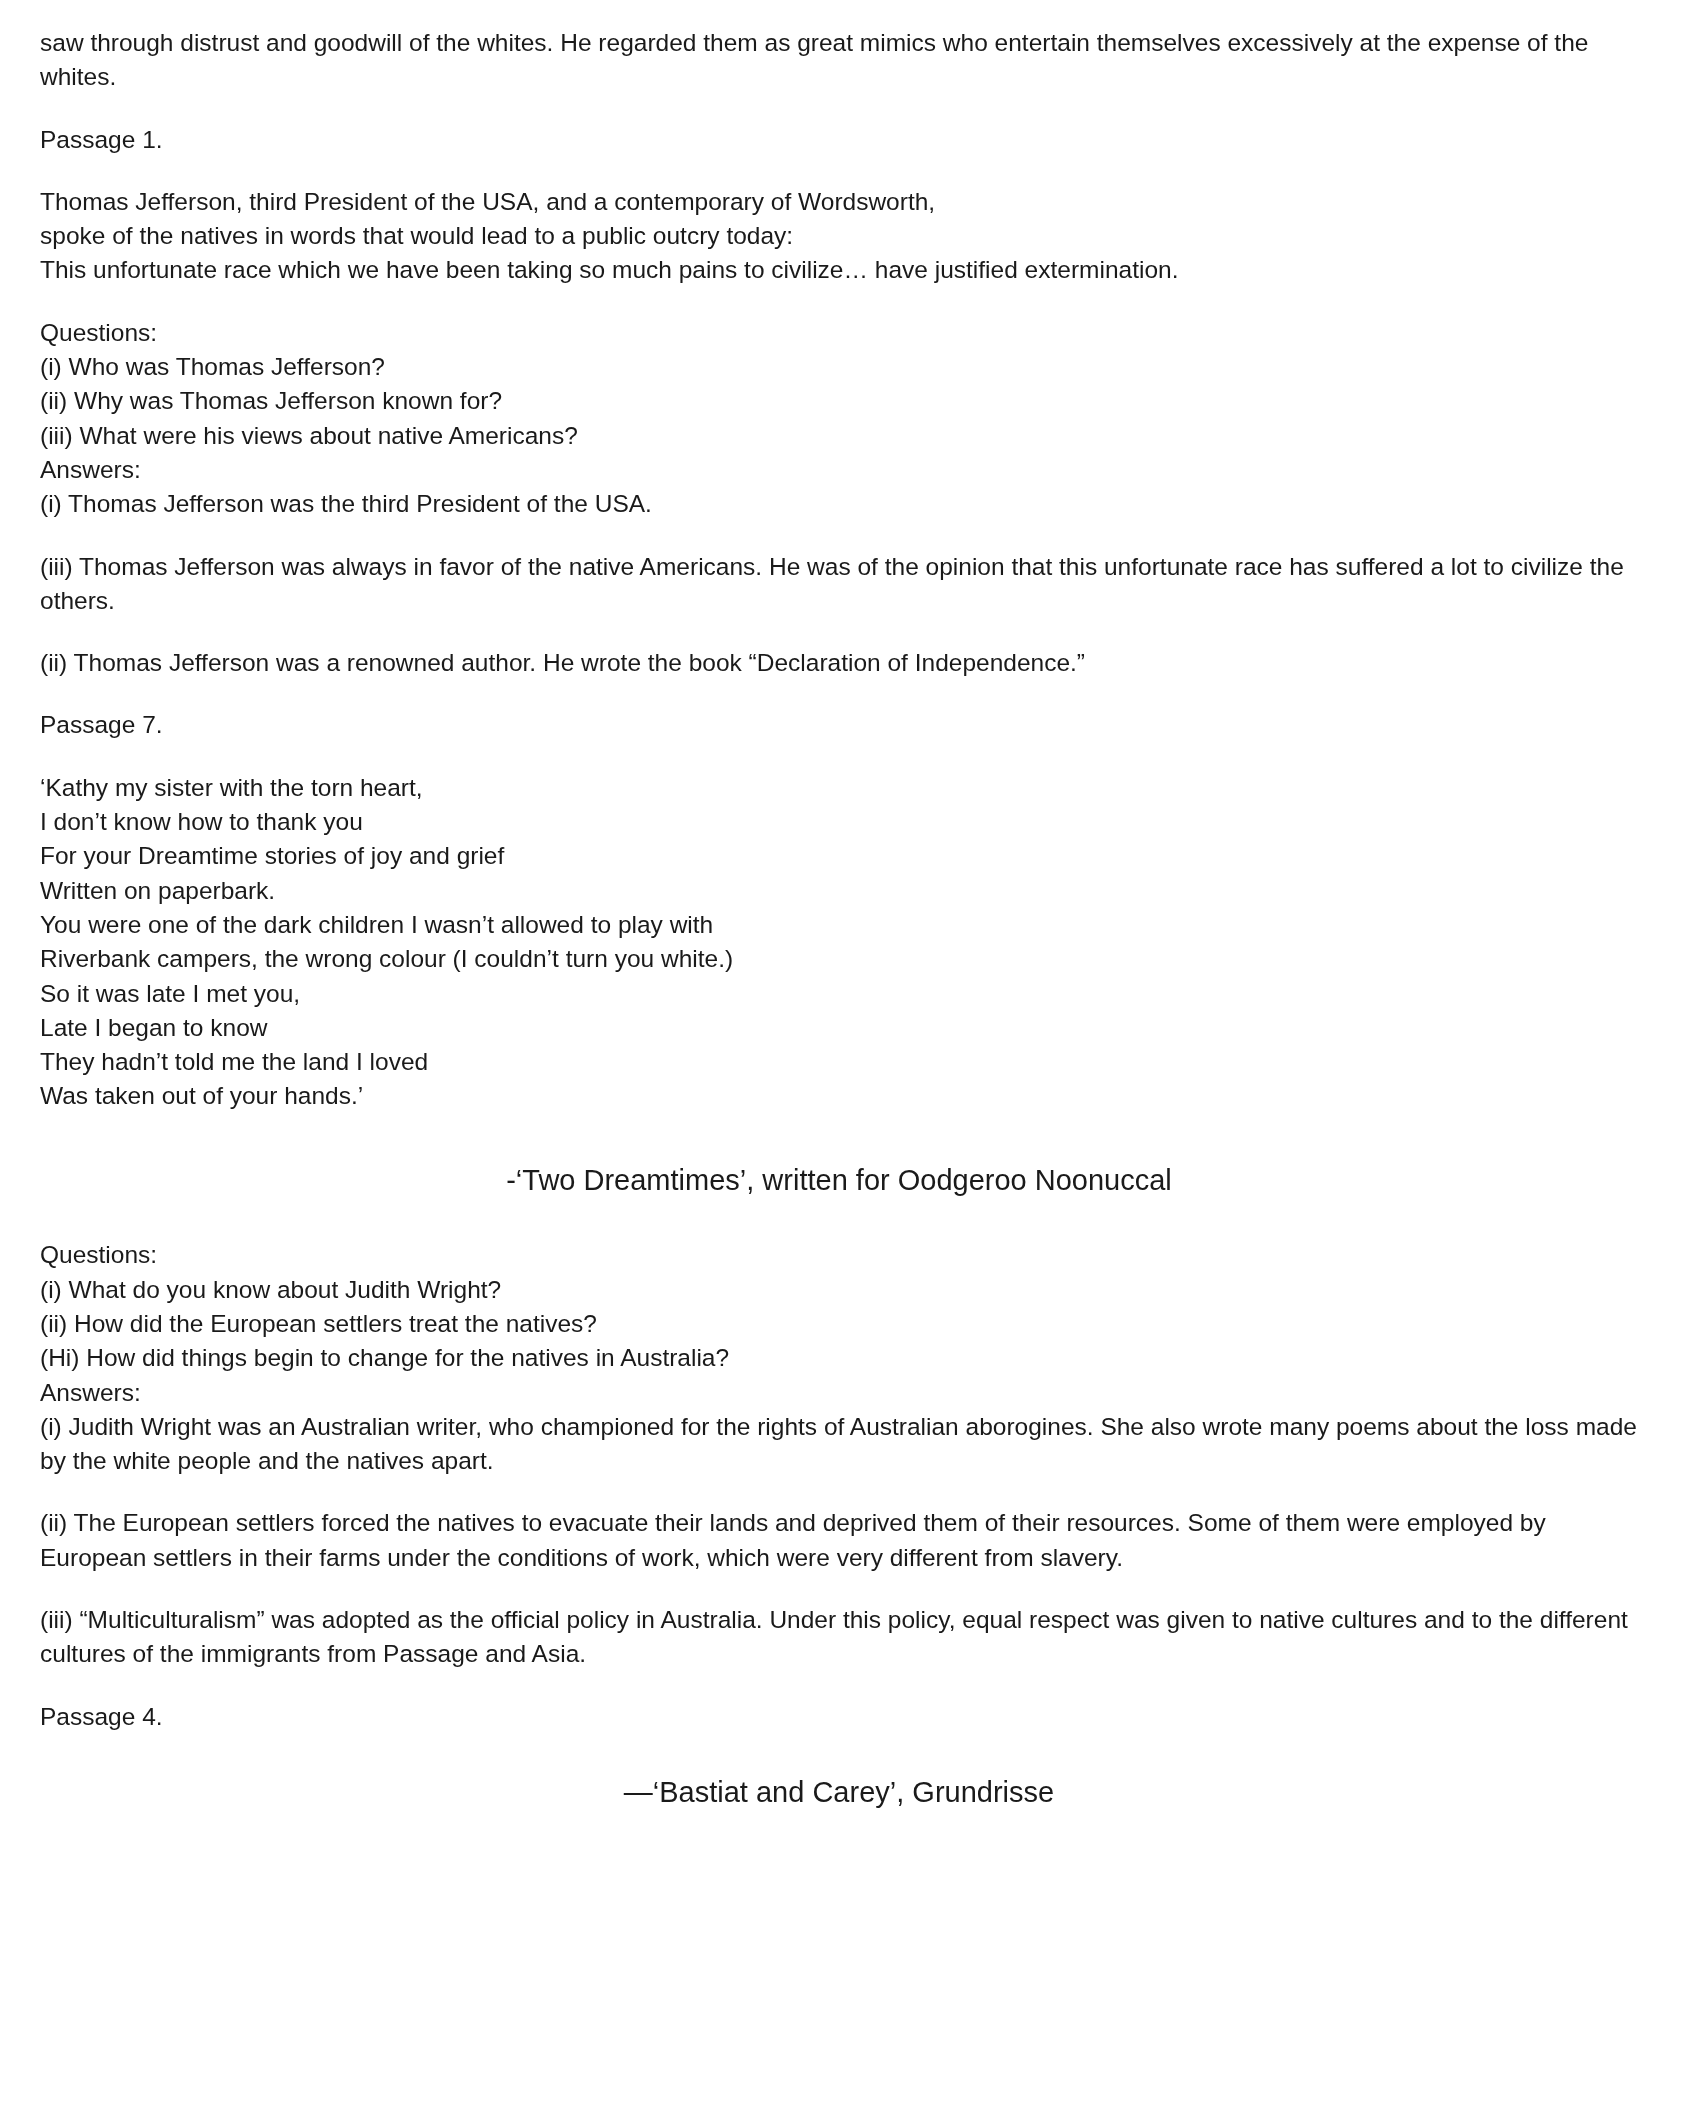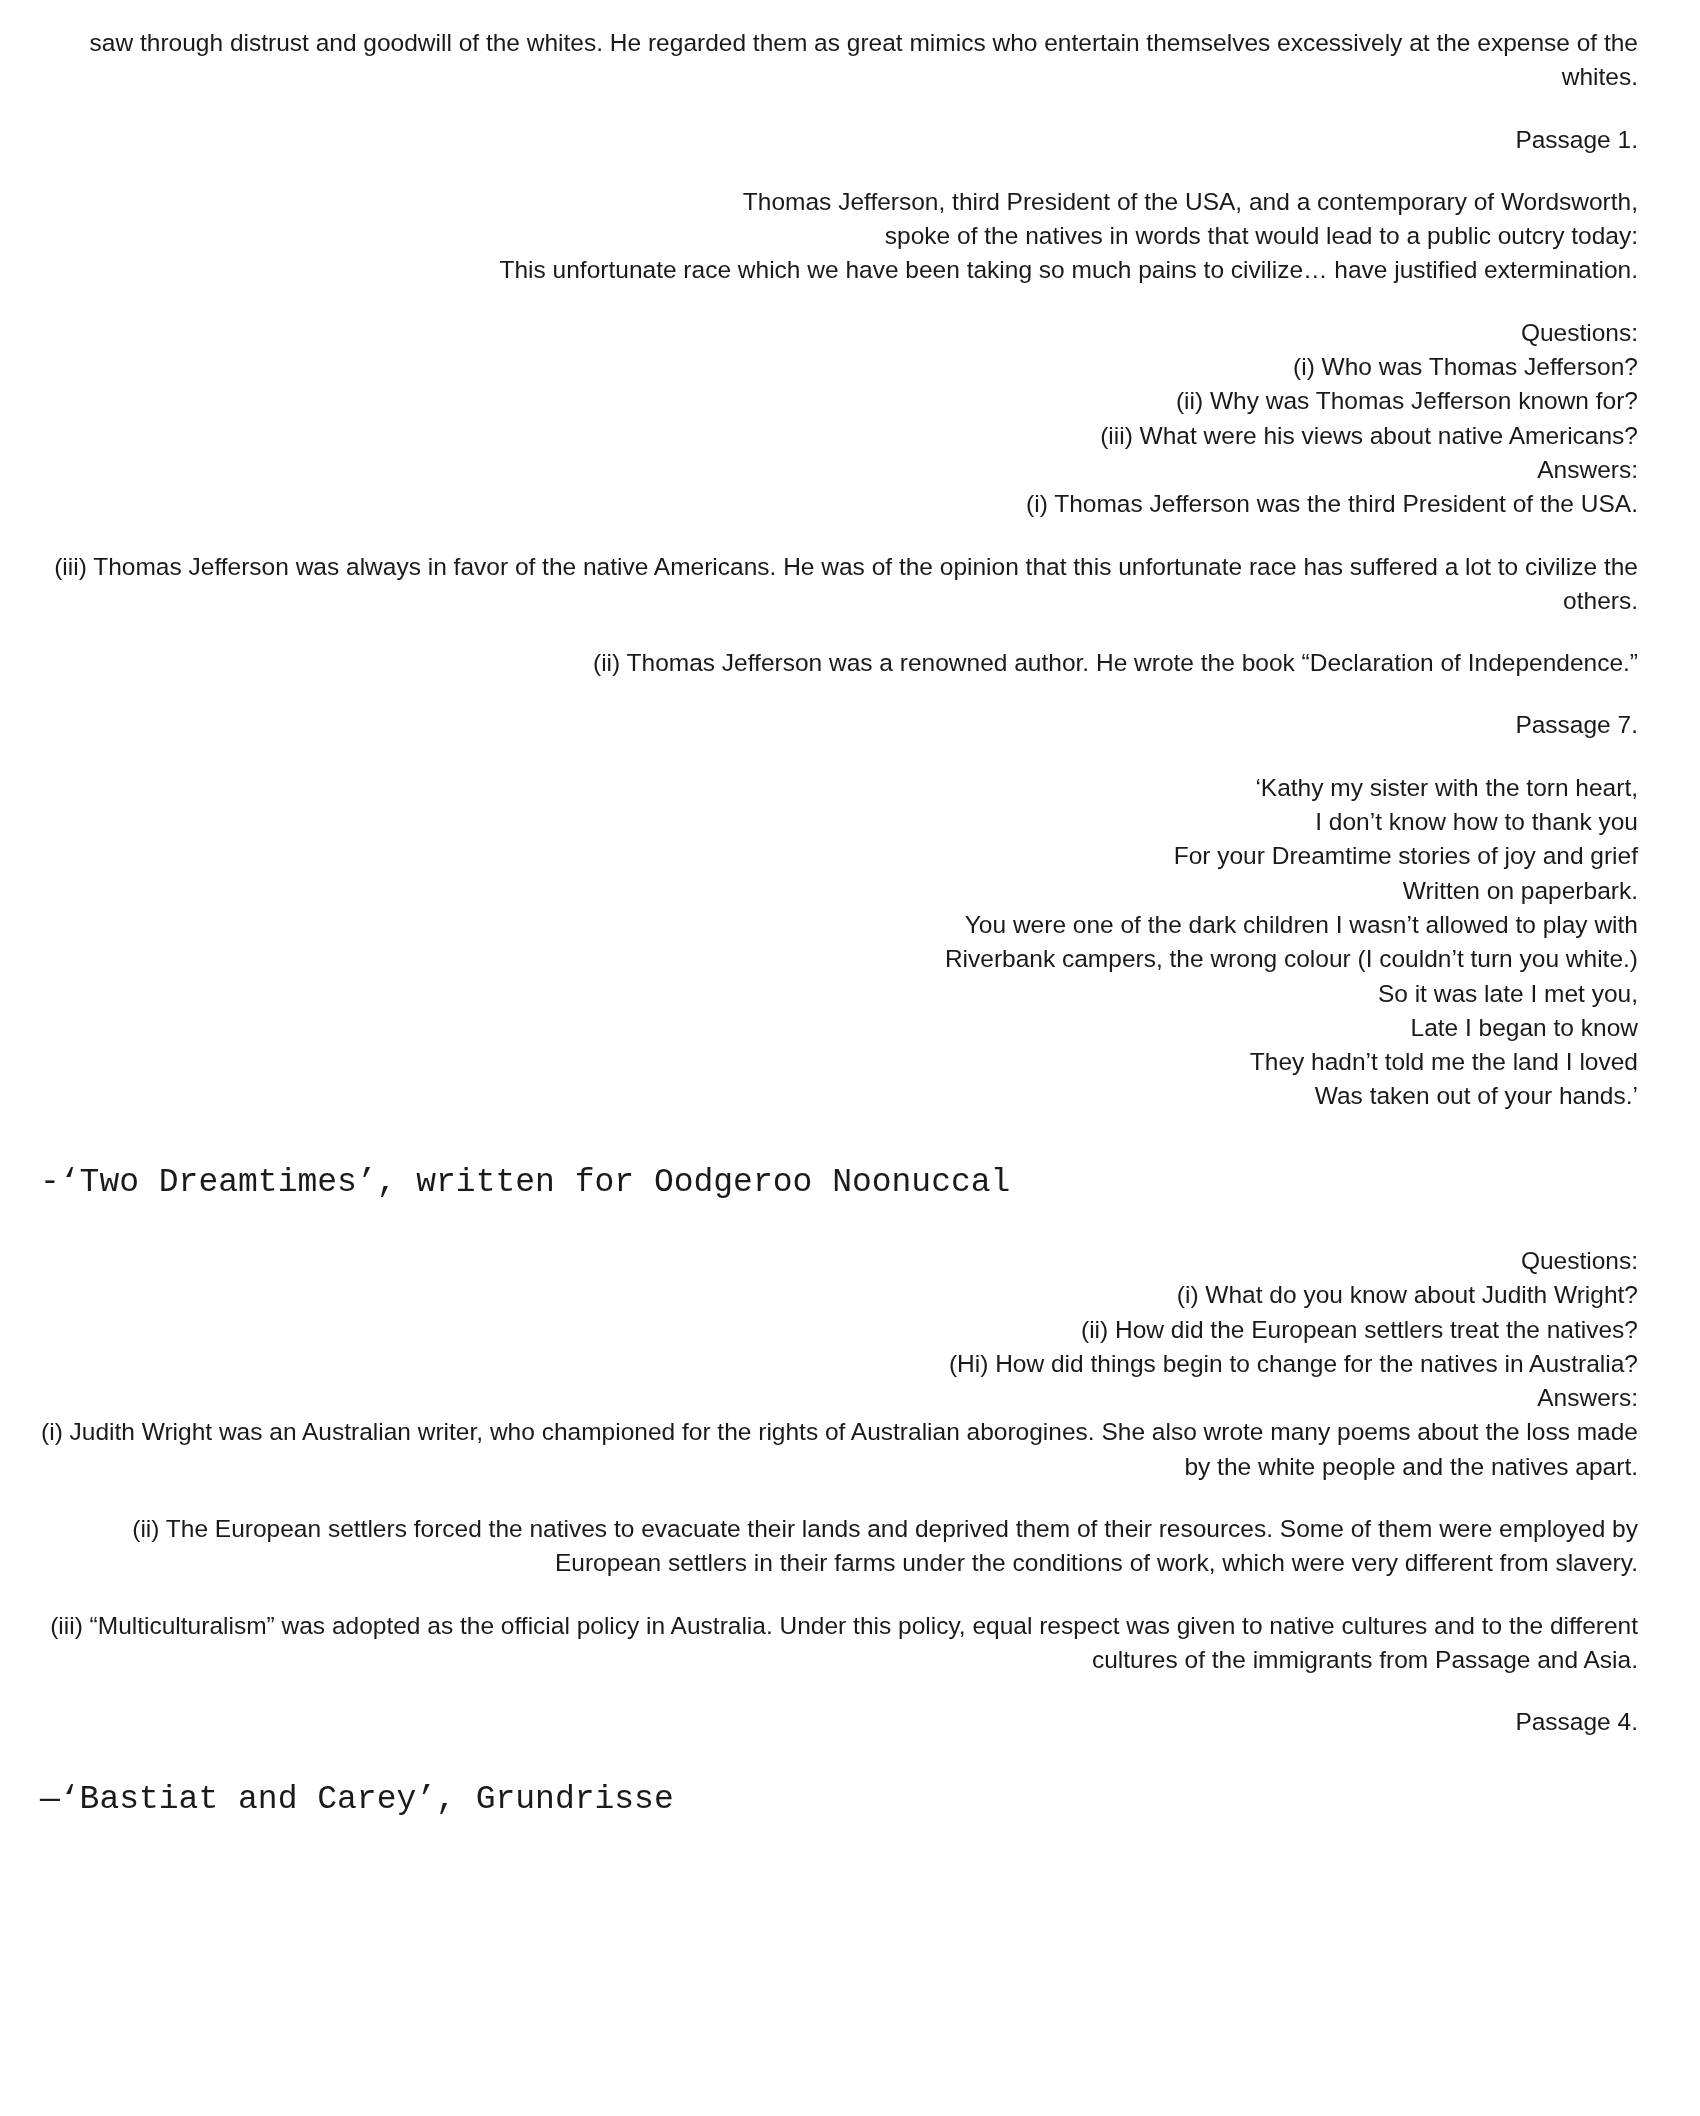--- a/index.html
+++ b/index.html
@@ -15,29 +15,28 @@
     width: 1700px;
     min-height: 2116px;
     box-sizing: border-box;
     padding: 26px 62px 40px 40px;
     background: #ffffff;
   }
   .block {
     font-size: 24.5px;
     line-height: 1.40;
     margin: 0 0 28px 0;
-    text-align: right;
+    text-align: left;
     white-space: pre-wrap;
   }
   .centered {
-    text-align: left;
+    text-align: center;
     margin: 0 0 28px 0;
-    font-size: 33px;
+    font-size: 29px;
     line-height: 1.40;
-    font-family: Liberation Mono, monospace;
   }
   .spacer-md { height: 18px; }
   .spacer-sm { height: 10px; }
 </style>
 </head>
 <body>
 
 <div class="page">
 
   <p class="block">saw through distrust and goodwill of the whites. He regarded them as great mimics who entertain themselves excessively at the expense of the whites.</p>

